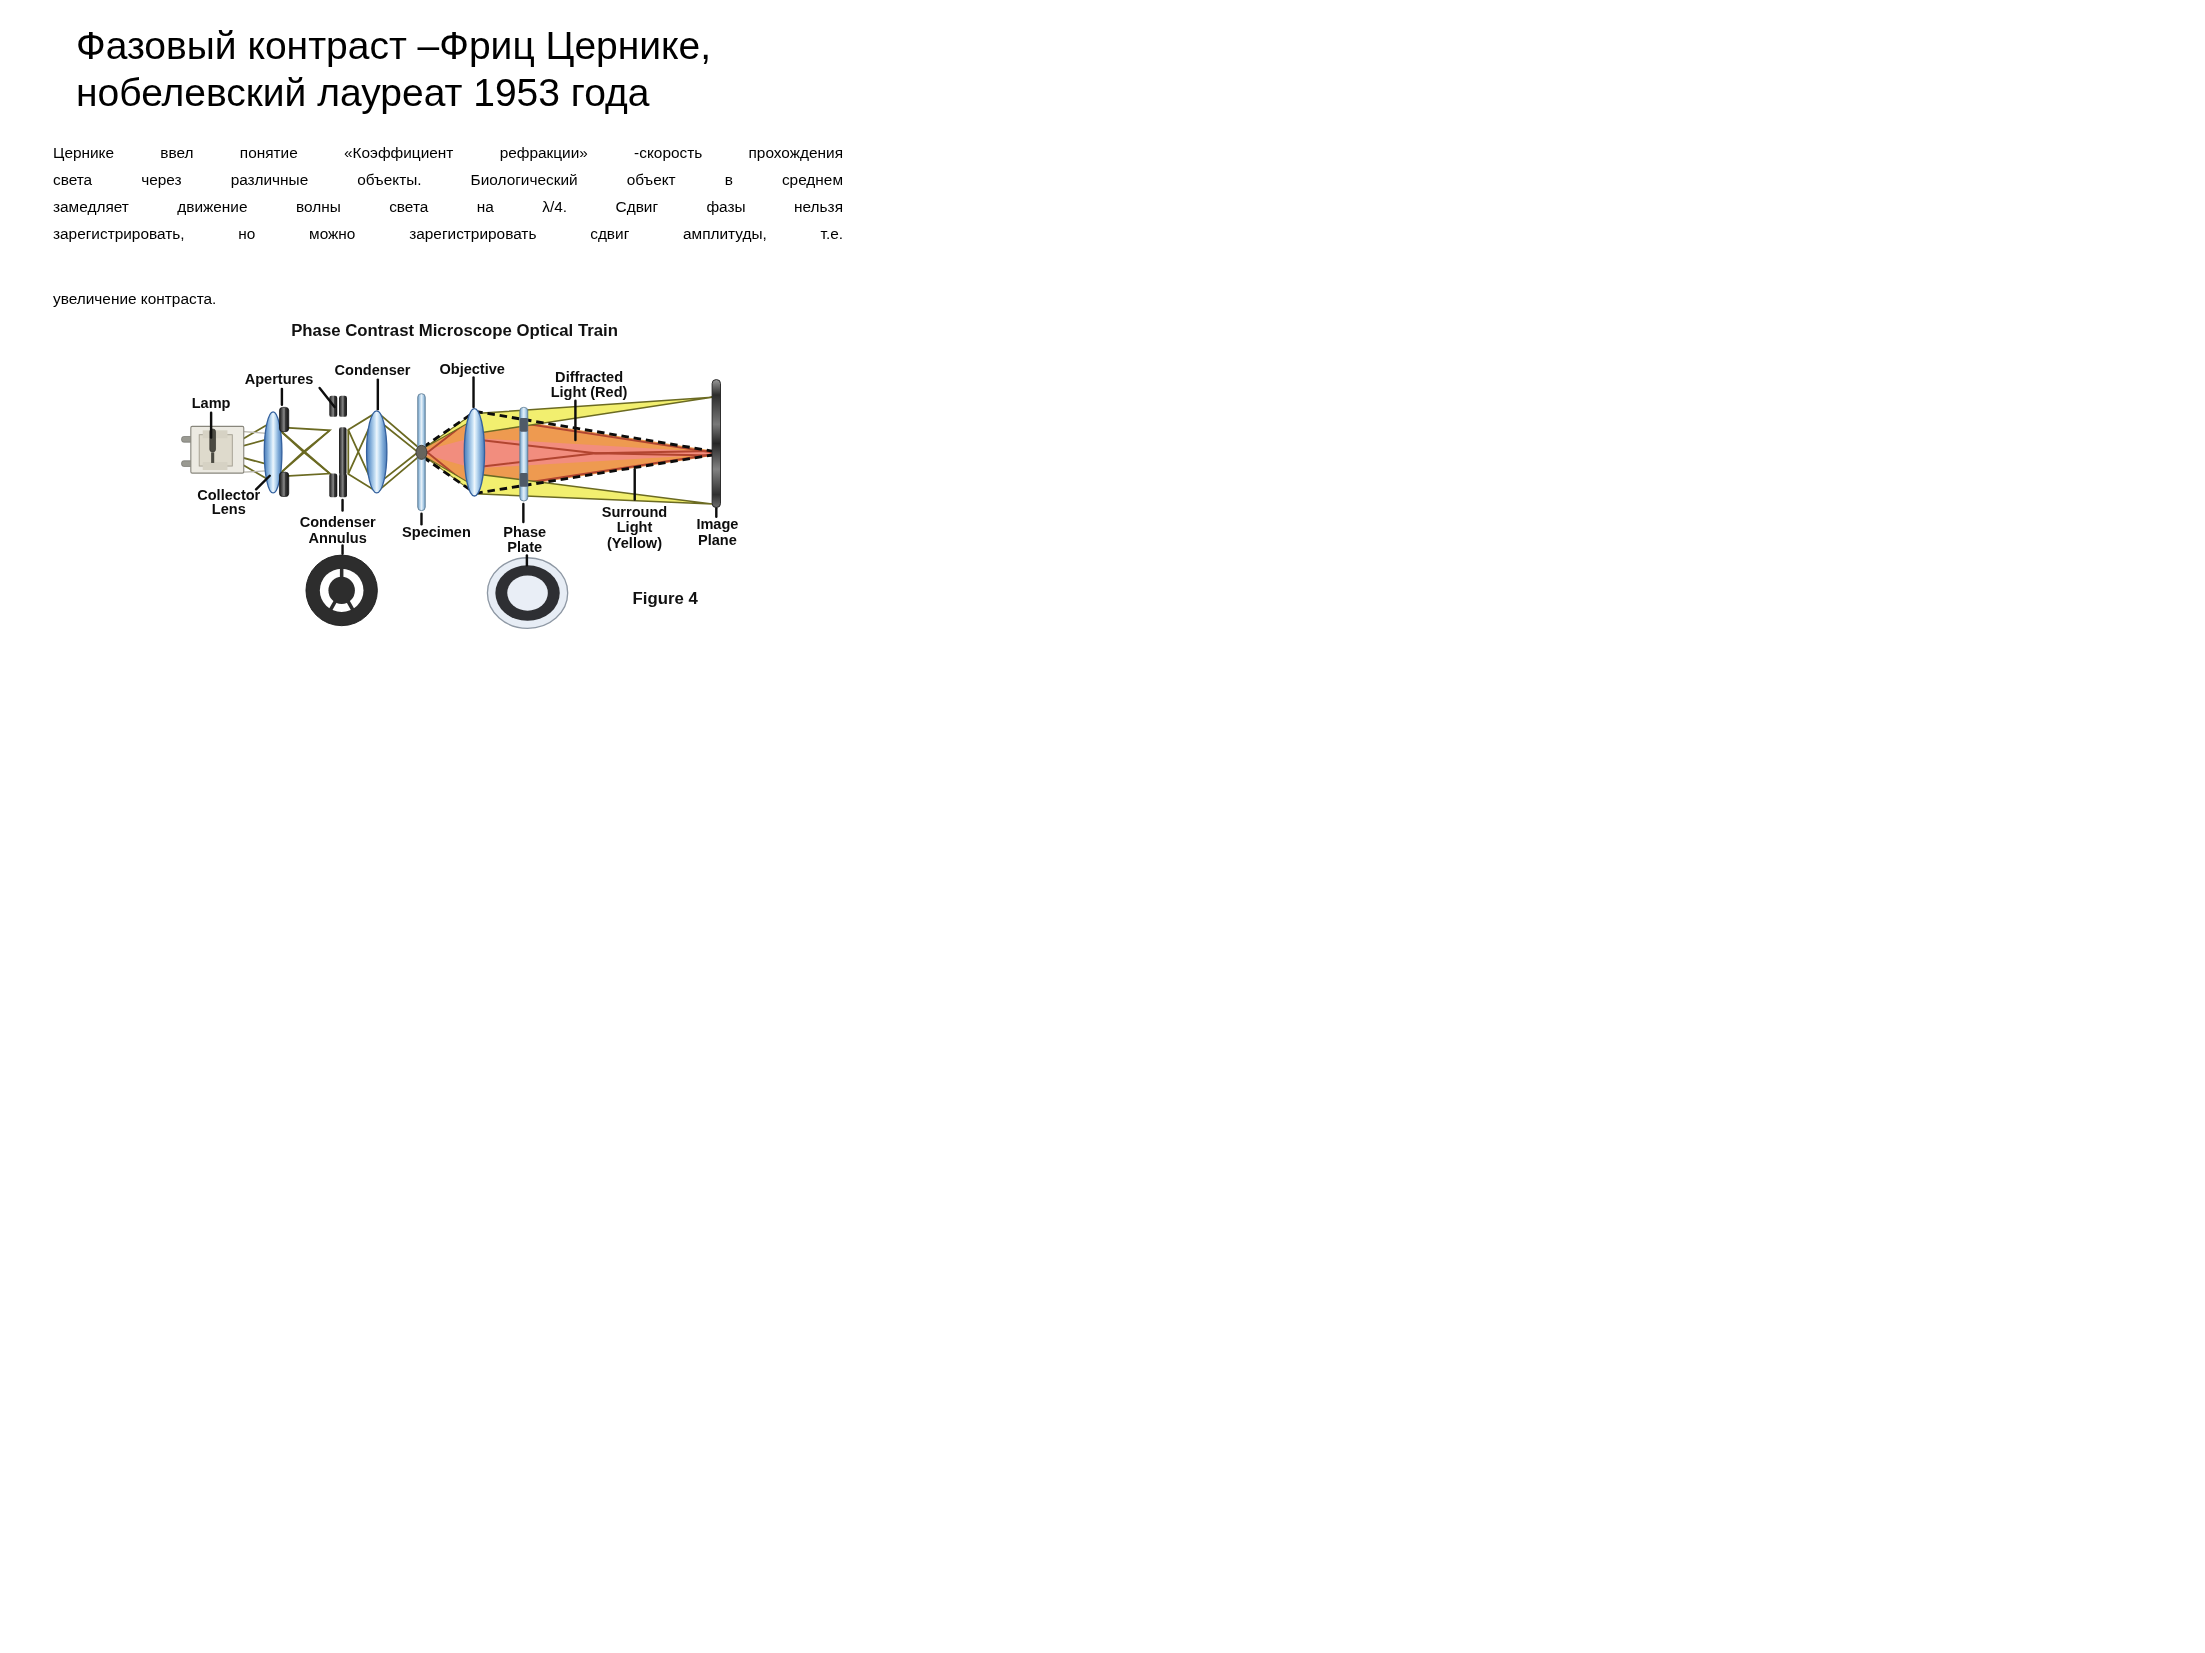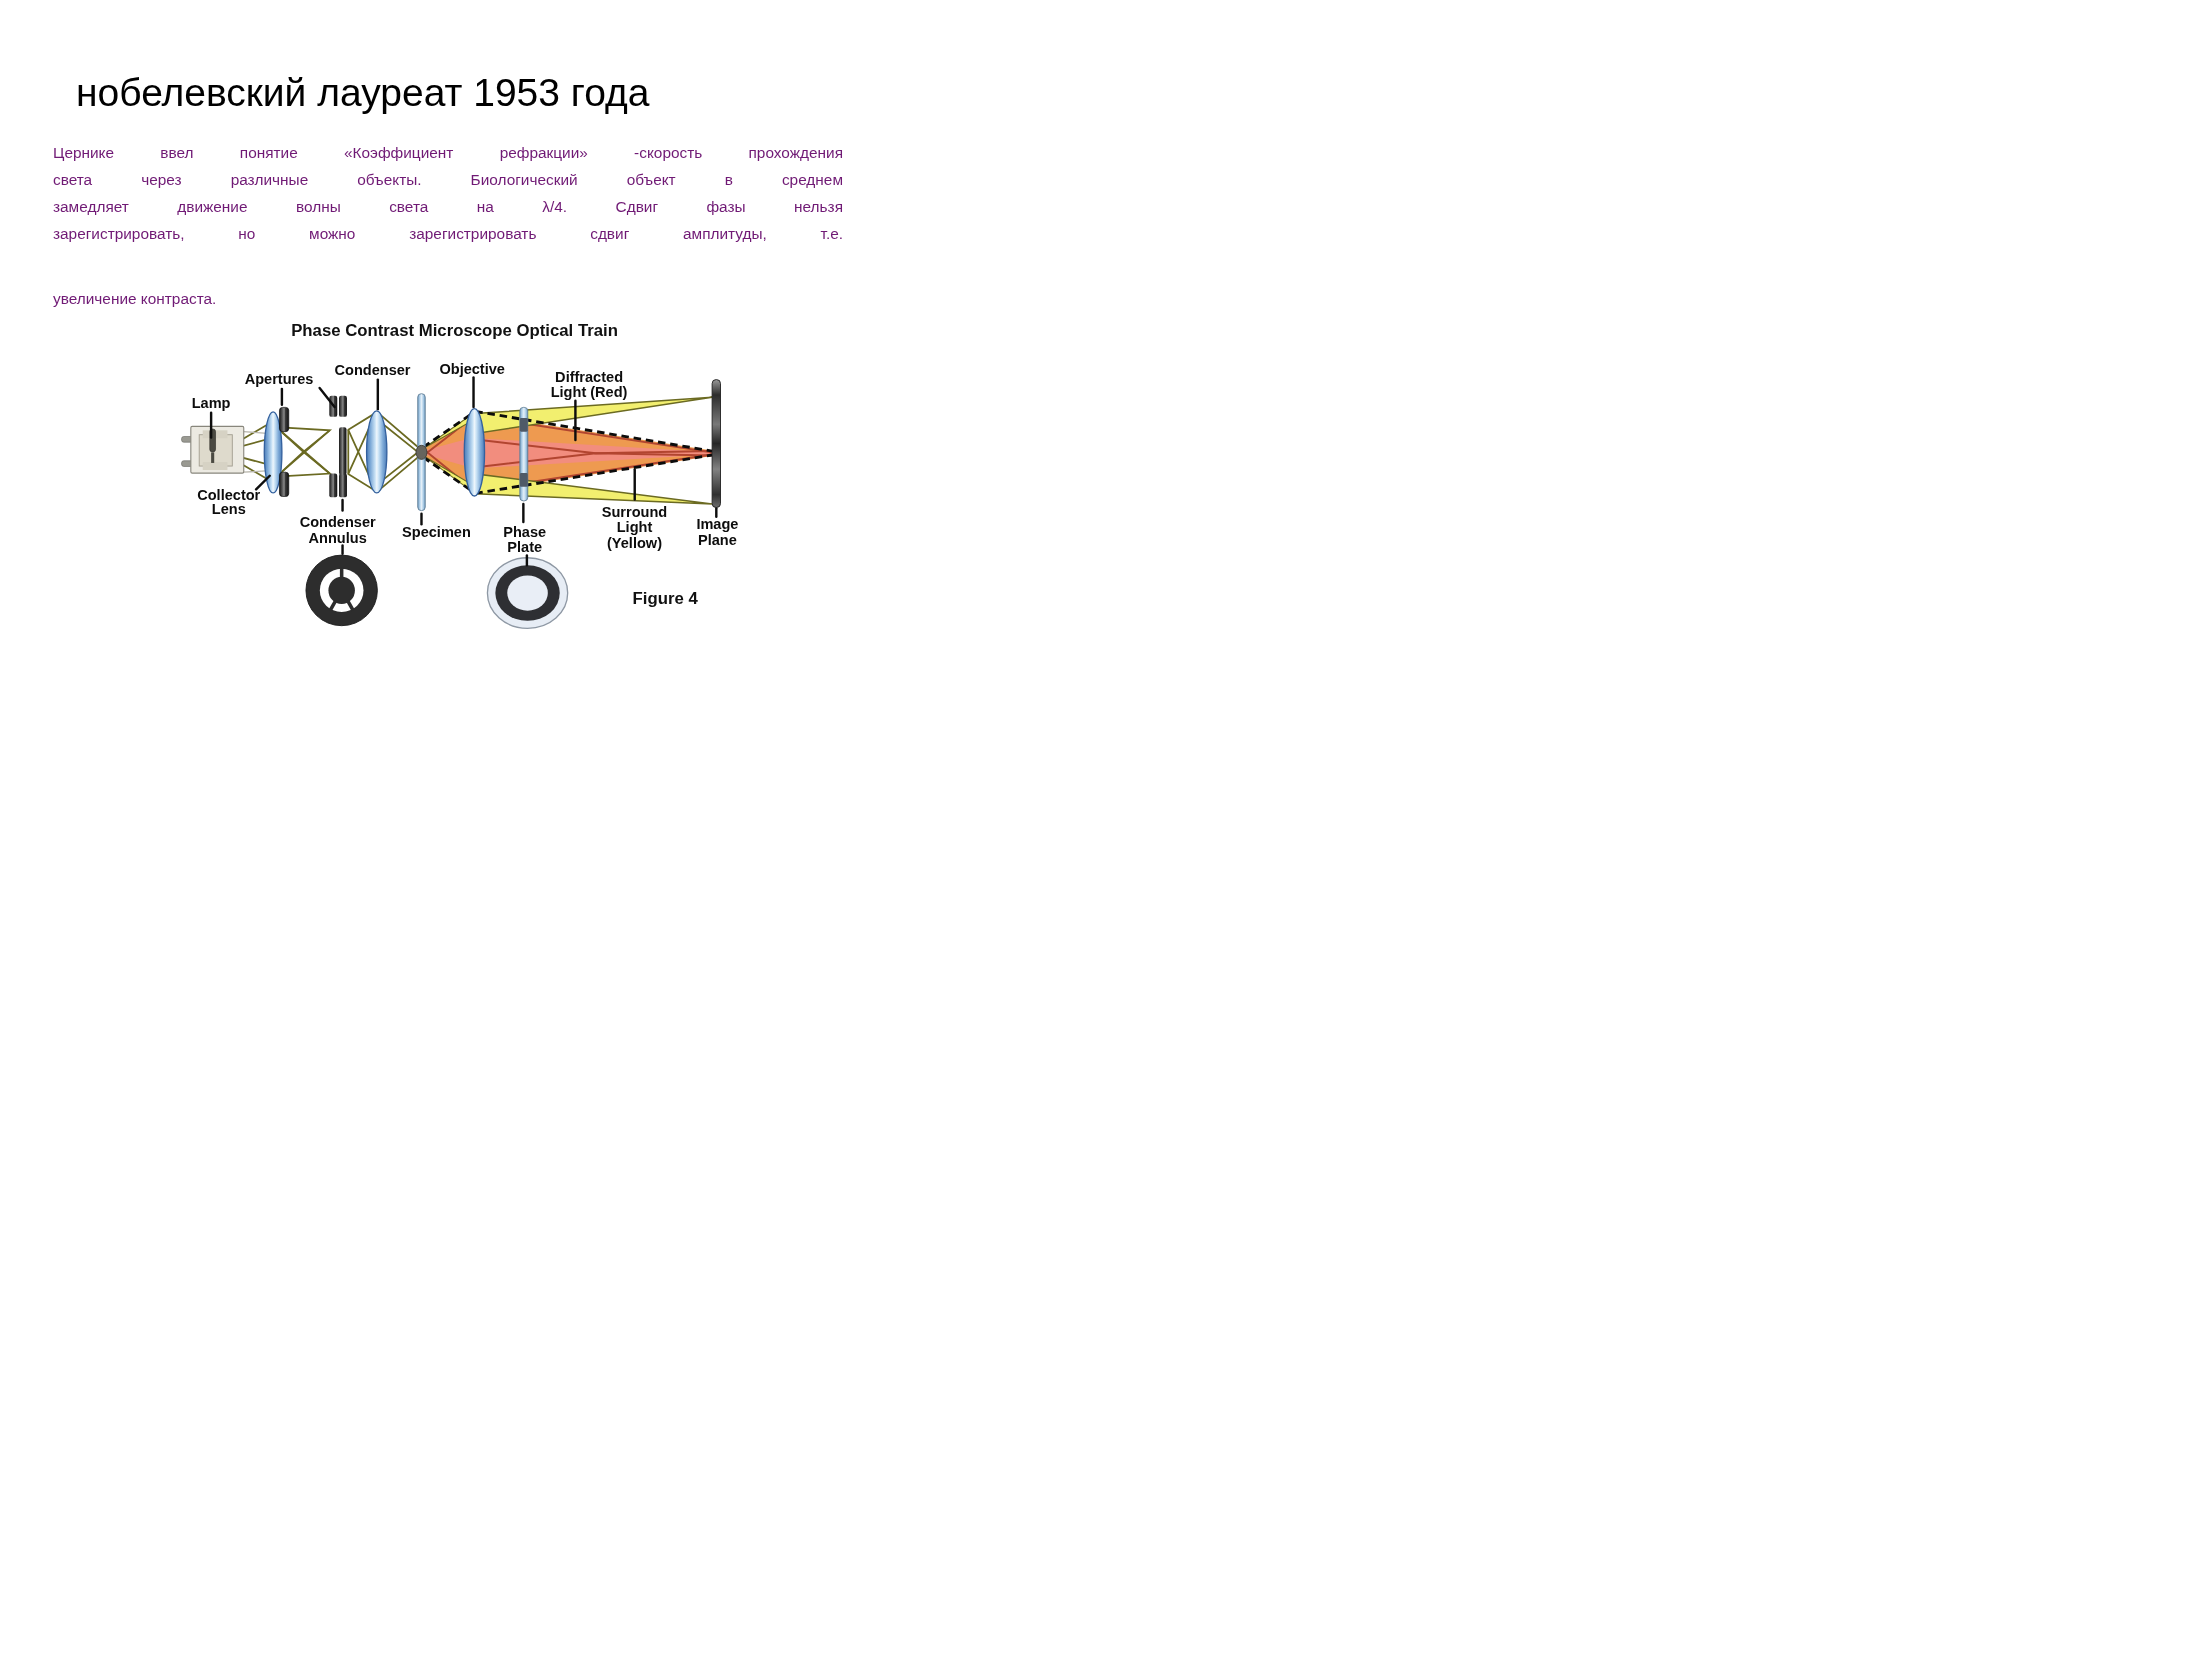--- a/index.html
+++ b/index.html
@@ -2,36 +2,36 @@
 <html style="font-size:8.8px"><head>
 <meta charset="utf-8">
 <style>
   html,body{margin:0;padding:0;background:#ffffff;}
   body{width:882px;height:662px;position:relative;overflow:hidden;
        font-family:"Liberation Sans","DejaVu Sans",sans-serif;color:#000;}
   .slide-title{position:absolute;left:76px;top:22px;width:711px;
        font-size:39px;line-height:47px;font-weight:400;letter-spacing:0px;
        color:#000;margin:0;}
   .para{position:absolute;left:53px;top:139px;width:790px;
-       font-size:15.4px;line-height:27px;color:#701a75;}
+       font-size:15.4px;line-height:27px;color:#000000;}
   .jline{text-align:justify;text-align-last:justify;}
   .lastline{text-align:left;margin-top:38px;}
   .fig-svg{position:absolute;left:181px;top:313px;width:578px;height:344px;}
   svg text{font-family:"Liberation Sans","DejaVu Sans",sans-serif;}
   .fig-label{font-weight:bold;font-size:66px;fill:#0d0d0d;}
   .fig-title{font-weight:bold;font-size:76px;fill:#111;}
   .ptr{stroke:#0d0d0d;stroke-width:11;stroke-linecap:round;fill:none;}
   .dash{stroke:#0c0c0c;stroke-width:13;fill:none;stroke-dasharray:34 22;}
   .olive{stroke:#6b6a22;stroke-width:8;fill:none;}
   .redline{stroke:#b24530;stroke-width:9;fill:none;}
 </style>
 </head>
 <body>
 
-<h1 class="slide-title"><br><span>нобелевский лауреат 1953 года</span></h1>
+<h1 class="slide-title"><span>Фазовый контраст –Фриц Цернике,</span><br><span>нобелевский лауреат 1953 года</span></h1>
 
 <div class="para">
   <div class="jline">Цернике ввел понятие «Коэффициент рефракции» -скорость прохождения</div>
   <div class="jline">света через различные объекты. Биологический объект в среднем</div>
   <div class="jline">замедляет движение волны света на λ/4. Сдвиг фазы нельзя</div>
   <div class="jline">зарегистрировать, но можно зарегистрировать сдвиг амплитуды, т.е.</div>
   <div class="lastline">увеличение контраста.</div>
 </div>
 
 <svg class="fig-svg" viewBox="820 1420 2620 1560">

